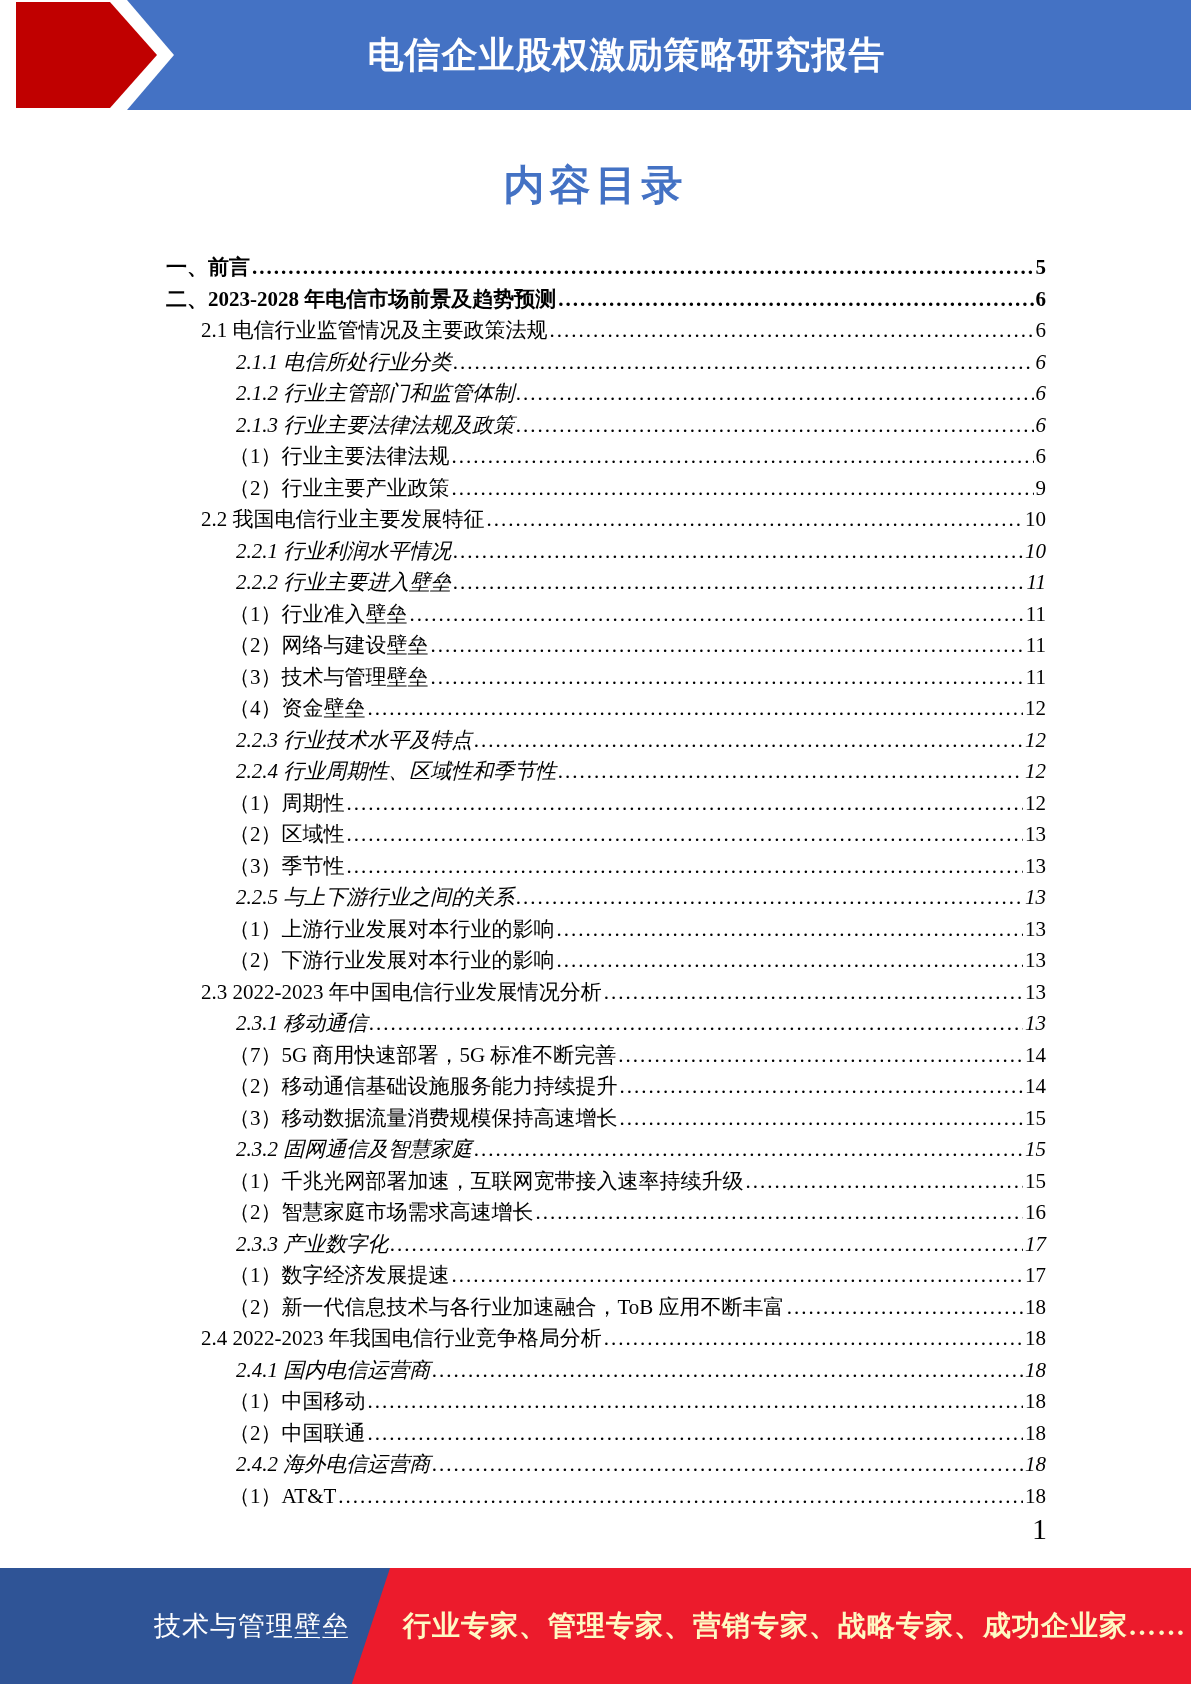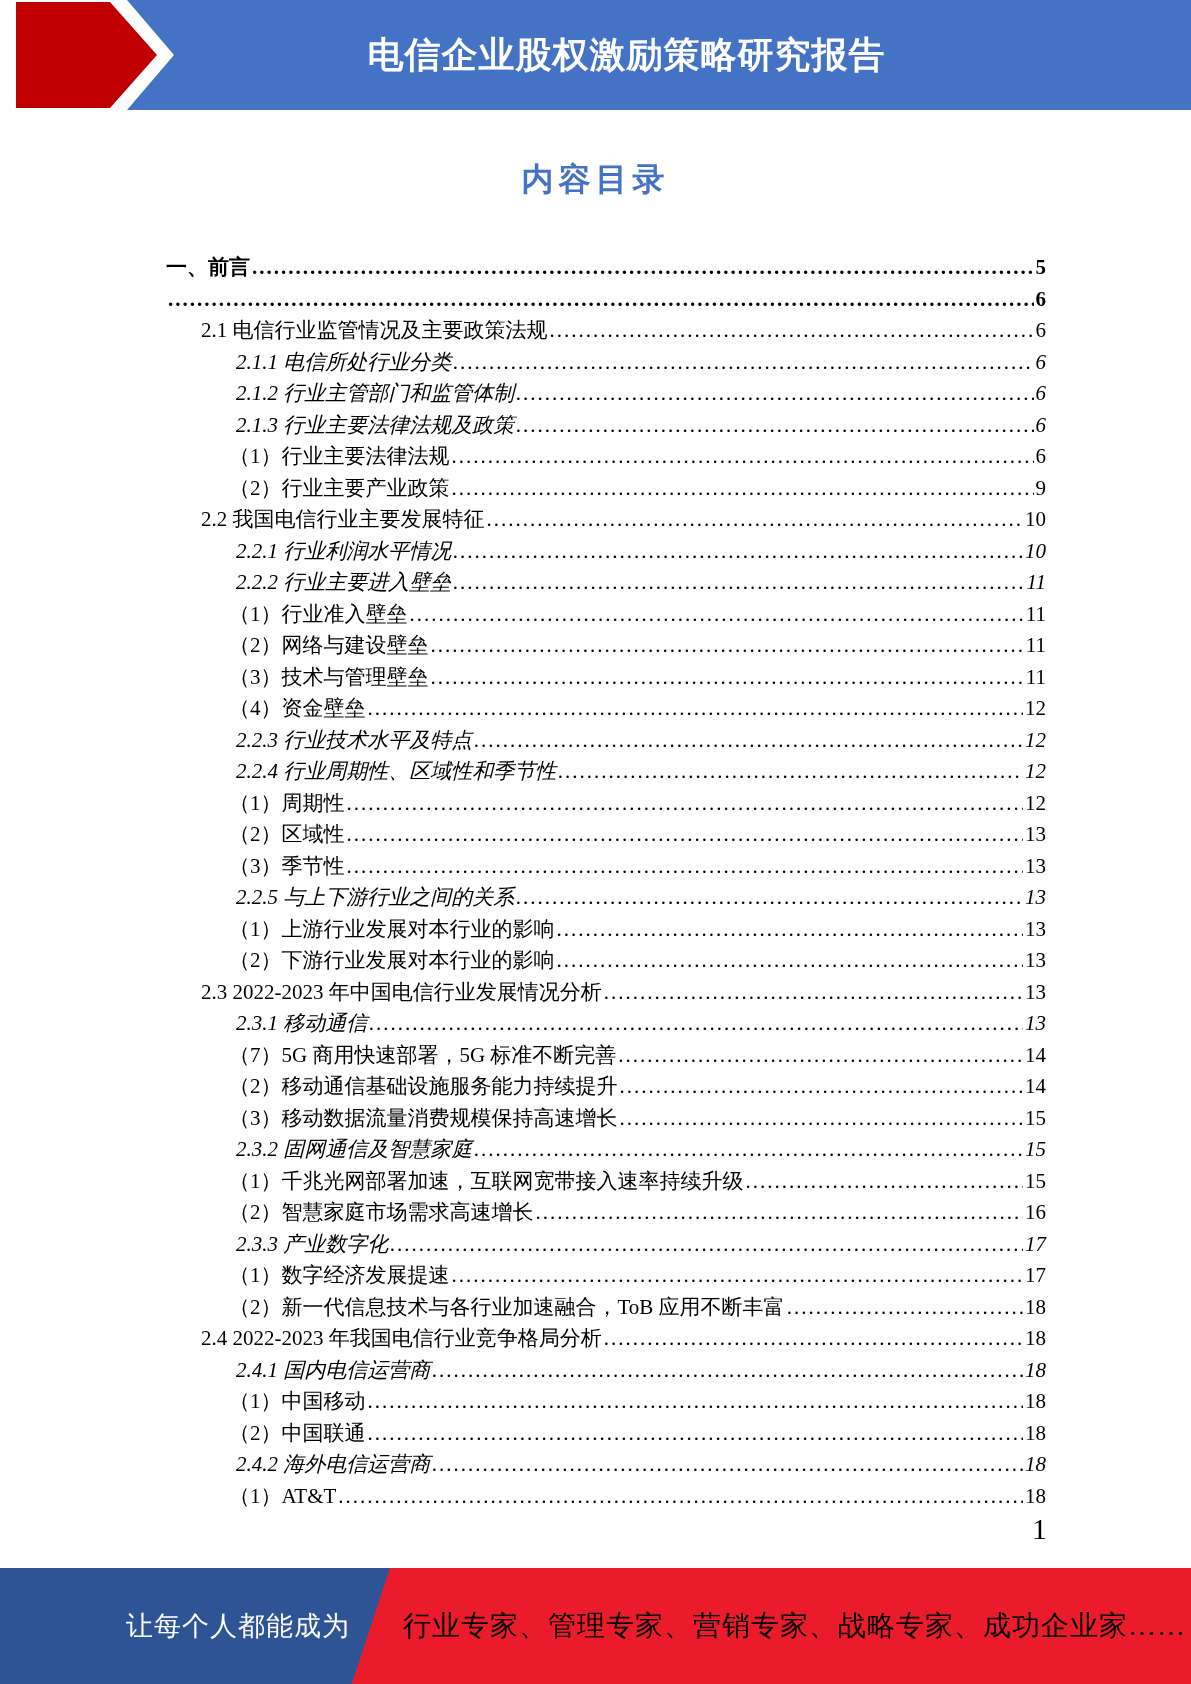--- a/index.html
+++ b/index.html
@@ -19,21 +19,21 @@
   .header-arrow{position:absolute;left:0;top:0;width:160px;height:110px;}
   .header-title{
     font-family:"Liberation Sans","DejaVu Sans",sans-serif;
     font-weight:700;font-size:36px;color:#ffffff;letter-spacing:1px;
     margin-left:30px;white-space:nowrap;
   }
 
   
   .toc-heading{
     position:absolute;top:158px;left:0;width:1191px;
-    text-align:center;font-weight:700;font-size:32px;
+    text-align:center;font-weight:700;font-size:41px;
     color:var(--heading-blue,#4472C4);letter-spacing:5px;
   }
 
   
   .toc{position:absolute;top:252px;left:0;width:1191px;}
   .toc-row{
     display:flex;align-items:baseline;height:31.5px;
     font-size:21px;line-height:31.5px;padding-right:145px;white-space:nowrap;margin-left:31px;
   }
   .toc-row.lvl1{padding-left:135px;font-weight:700;}
@@ -67,21 +67,21 @@
     -webkit-clip-path:polygon(0 0,100% 0,90.2% 100%,0 100%);
     clip-path:polygon(0 0,100% 0,90.2% 100%,0 100%);
   }
   .footer-left-text{
     position:absolute;left:0;top:50%;transform:translateY(-50%);
     width:350px;text-align:right;color:#fff;font-size:27px;
     letter-spacing:1px;z-index:2;
   }
   .footer-right-text{
     position:absolute;left:403px;top:50%;transform:translateY(-50%);
-    color:#000000;font-size:28px;letter-spacing:1px;z-index:2;white-space:nowrap;
+    color:#fef9c3;font-size:28px;letter-spacing:1px;z-index:2;white-space:nowrap;font-weight:bold;
   }
 </style>
 </head>
 <body>
 
 <div class="page">
 
   <div class="header-band">
     <svg class="header-arrow" viewBox="0 0 160 110" preserveAspectRatio="none" aria-hidden="true">
       <polygon points="0,0 111,0 158,55 111,110 0,110" fill="#ffffff"></polygon>
@@ -92,20 +92,21 @@
 
   <div class="toc-heading">内容目录</div>
 
   <div class="toc" id="toc-list">
       <div class="toc-row lvl1 b" style="font-weight: 700;">
         <span class="toc-text">一、前言</span>
         <span class="toc-leader"></span>
         <span class="toc-page">5</span>
       </div>
       <div class="toc-row lvl1 b" style="font-weight: 700;">
+        <span class="toc-text">二、2023-2028 年电信市场前景及趋势预测</span>
         <span class="toc-leader"></span>
         <span class="toc-page">6</span>
       </div>
       <div class="toc-row lvl2">
         <span class="toc-text">2.1 电信行业监管情况及主要政策法规</span>
         <span class="toc-leader"></span>
         <span class="toc-page">6</span>
       </div>
       <div class="toc-row lvl3">
         <span class="toc-text">2.1.1 电信所处行业分类</span>
@@ -291,17 +292,17 @@
         <span class="toc-text">（1）AT&amp;T</span>
         <span class="toc-leader"></span>
         <span class="toc-page">18</span>
       </div>
     </div>
 
   <div class="page-number">1</div>
 
   <div class="footer-band">
     <div class="footer-blue"></div>
-    <div class="footer-left-text">让每个人都能成为</div>
+    <div class="footer-left-text">技术与管理壁垒</div>
     <div class="footer-right-text">行业专家、管理专家、营销专家、战略专家、成功企业家……</div>
   </div>
 
 </div>
 
 </body></html>

